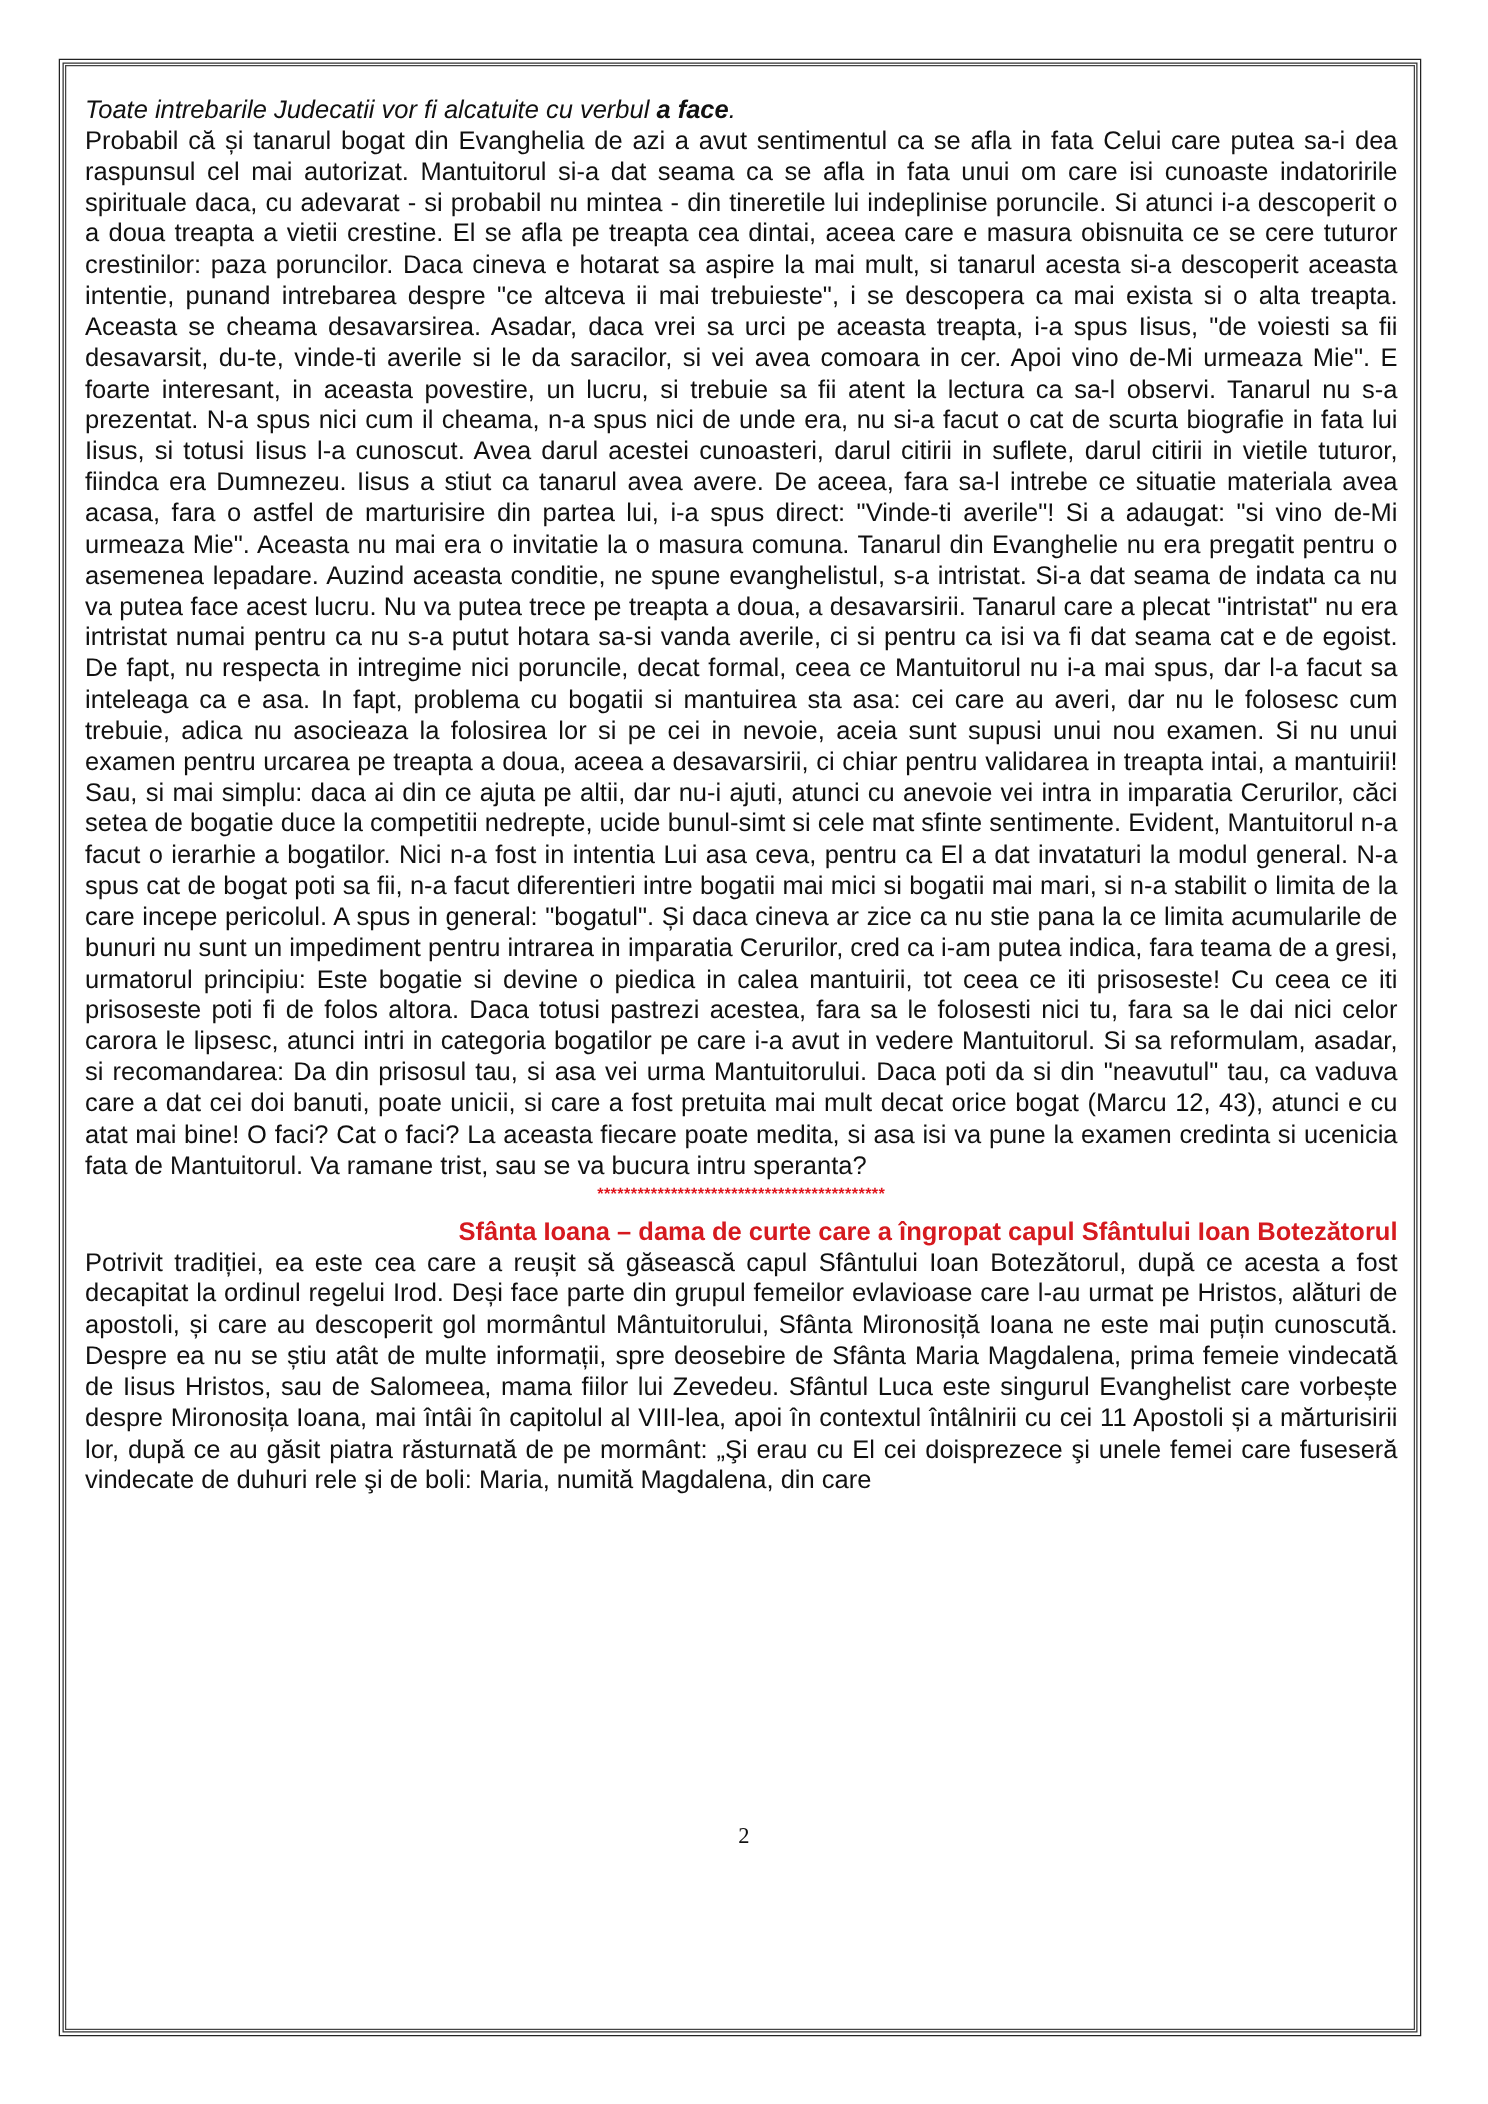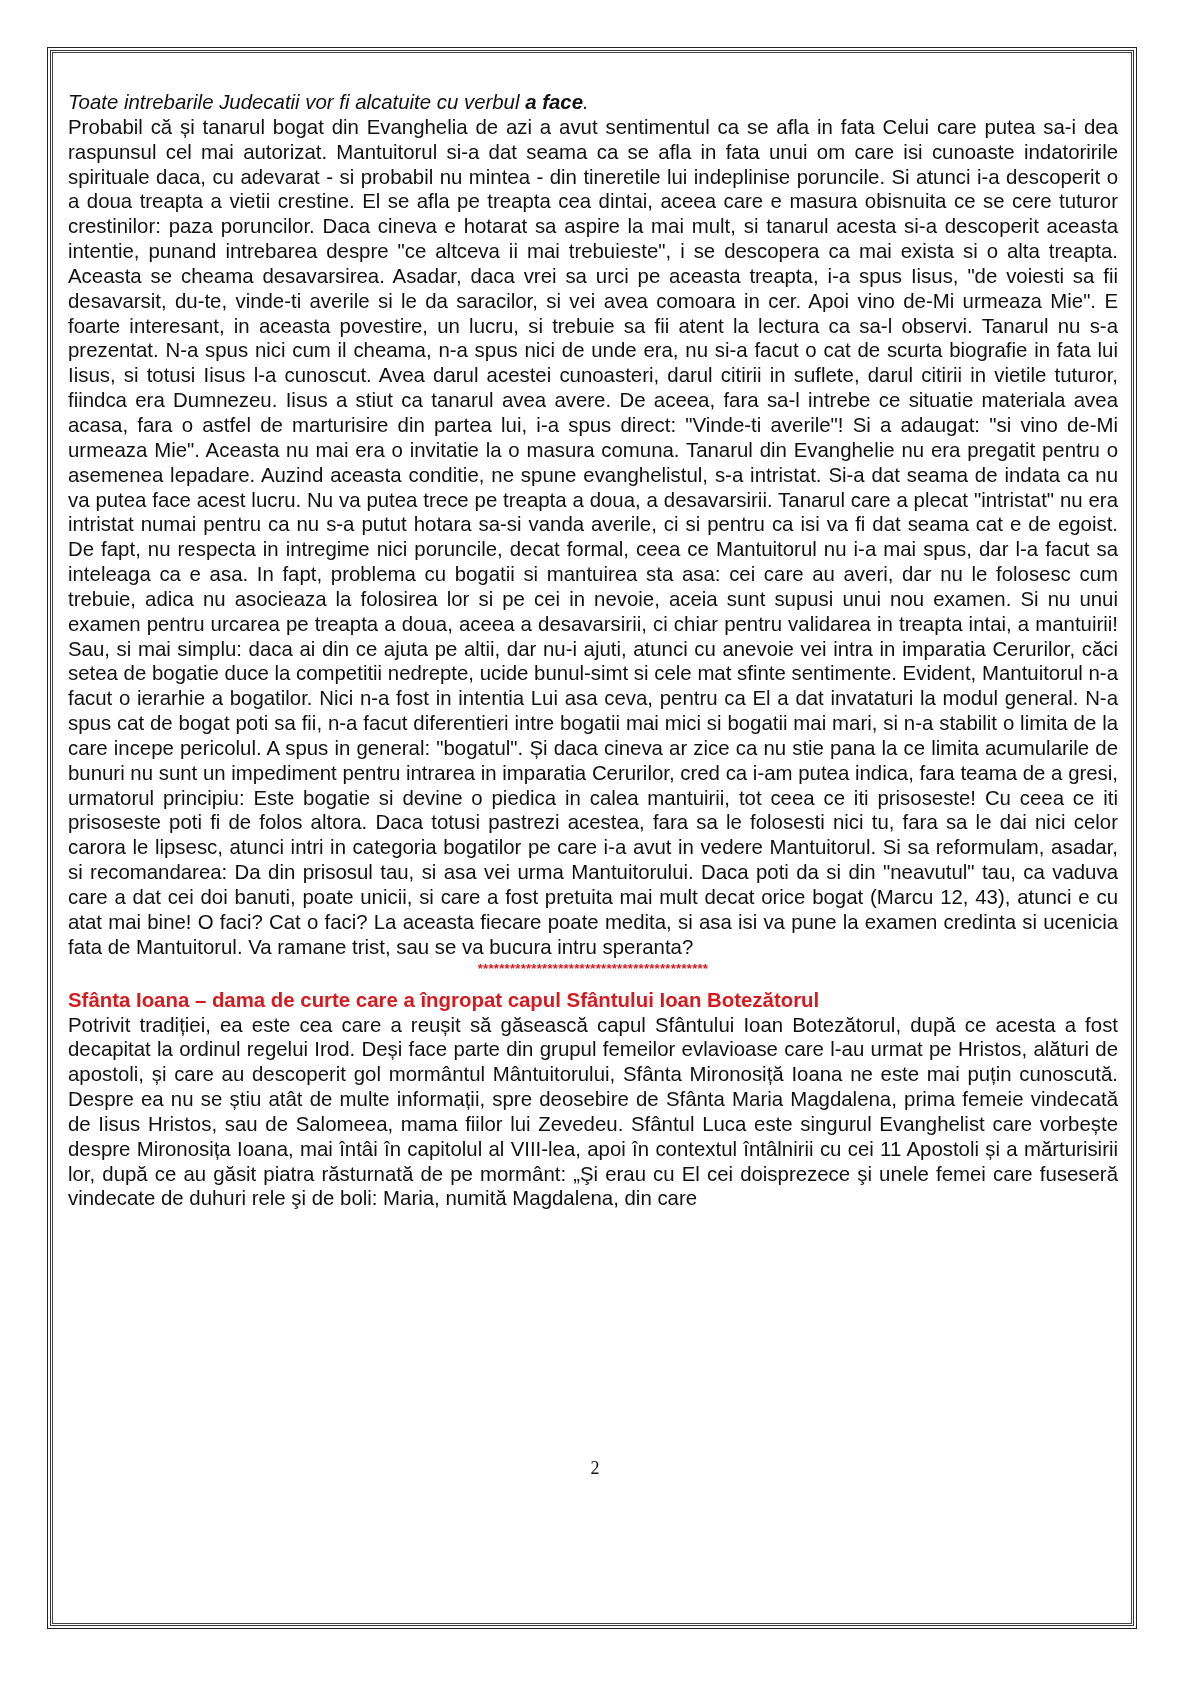--- a/index.html
+++ b/index.html
@@ -16,21 +16,21 @@
       left: 2px; top: 2px; right: 2px; bottom: 2px;
       border: 1px solid #333;
     }
     .page-border::after {
       content: ""; position: absolute;
       left: 4px; top: 4px; right: 4px; bottom: 4px;
       border: 1px solid #444;
     }
     .content {
       position: absolute;
-      left: 68px; top: 90px;
+      left: 68px; top: 76px;
       width: 1050px;
       font-family: "Liberation Sans", sans-serif;
       font-size: 20.4px;
       line-height: 24.85px;
       color: #111;
       text-align: justify;
     }
     .content p { margin: 0; }
     .italic { font-style: italic; }
     .bold { font-weight: bold; }
@@ -39,21 +39,21 @@
       font-weight: bold;
       text-align: center;
       font-size: 13px;
       line-height: 17px;
       letter-spacing: 0.3px;
       margin-top: 0px;
     }
     .section-title {
       color: #d61a1f;
       font-weight: bold;
-      text-align: left;
+      text-align: right;
       font-size: 20.4px;
       line-height: 26px;
       margin-top: 10px;
     }
     .page-number {
       position: absolute;
       left: 0; width: 1190px;
       top: 1458px;
       text-align: center;
       font-family: "Liberation Serif", serif;

